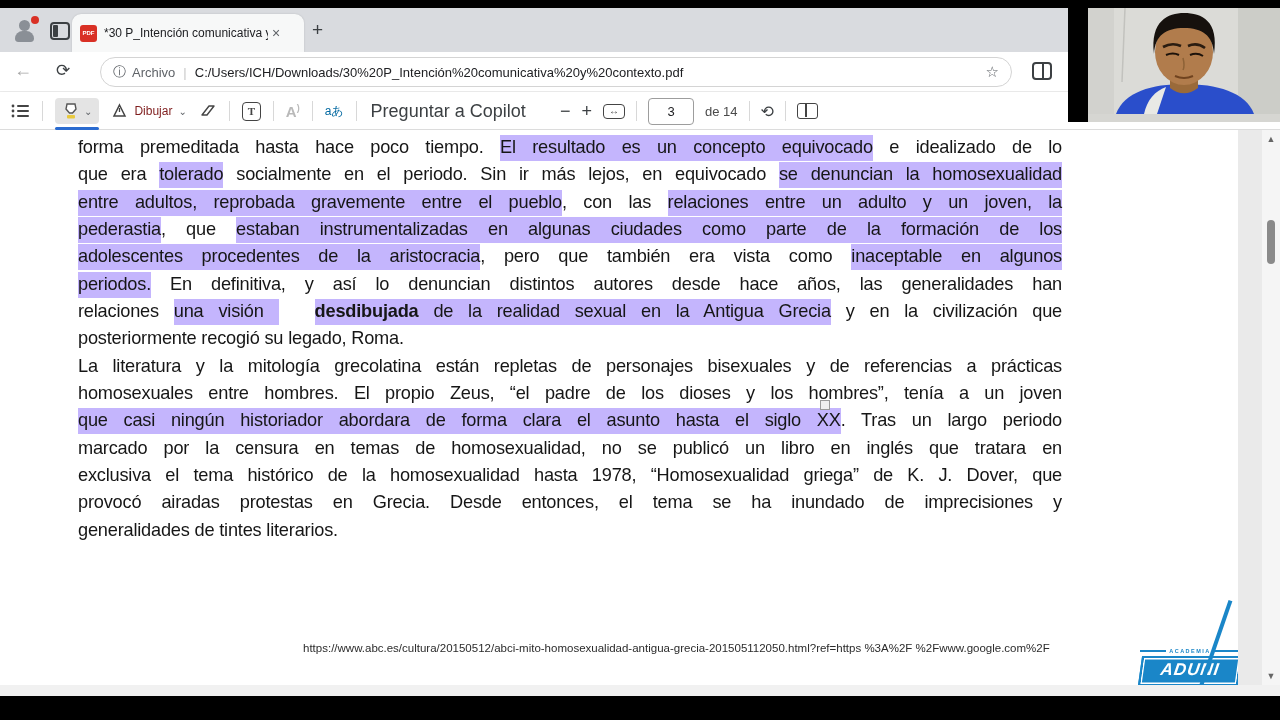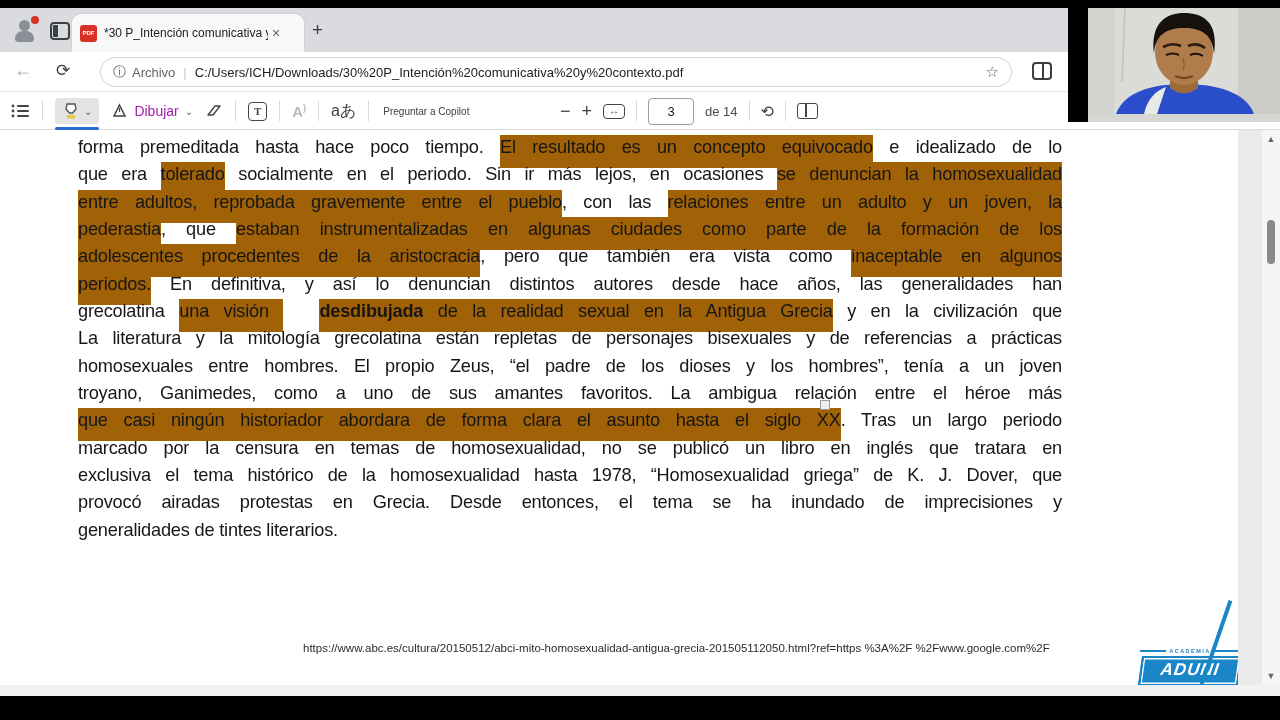--- a/index.html
+++ b/index.html
@@ -42,44 +42,44 @@
                  border-bottom:1px solid #dcdcdc; box-shadow:0 1px 3px rgba(0,0,0,.07); }
   .tb-left { position:absolute; left:10px; top:0; height:38px; display:flex; align-items:center; gap:12px; }
   .tb-right { position:absolute; left:560px; top:0; height:38px; display:flex; align-items:center; gap:11px; }
   .tb-div { width:1px; height:20px; background:#d8d8d8; }
   .tb-btn { display:flex; align-items:center; justify-content:center; color:#3c4043; }
   .hl-group { position:relative; display:flex; align-items:center; gap:4px; background:#e4e4e4; border-radius:4px;
               padding:4px 7px; }
   .hl-group::after { content:""; position:absolute; left:0; bottom:-6px; width:100%; height:3px; background:#2a6bd0; border-radius:2px; }
   .chev { font-size:10px; color:#5f6368; }
   .draw-group { display:flex; align-items:center; gap:6px; }
-  .tb-label { font-size:14px; color:#a21caf; }
+  .tb-label { font-size:12px; color:#7f1d1d; }
   .text-tool { width:19px; height:19px; border:1.6px solid #444; border-radius:4px; font-size:11px; font-weight:bold;
                display:flex; align-items:center; justify-content:center; color:#444; font-family:"Liberation Serif", serif; }
   .read-aloud { font-size:15px; color:#b9b9b9; font-weight:bold; }
   .read-aloud sup { font-size:9px; }
-  .translate { font-size:16px; color:#404040; }
-  .copilot-label { font-size:10px; color:#3c4043; margin-left:2px; }
+  .translate { font-size:12px; color:#0369a1; }
+  .copilot-label { font-size:18px; color:#3c4043; margin-left:2px; }
   .zoom-glyph { font-size:18px; color:#3c4043; }
   .fit-icon { width:22px; height:15px; border:1.6px solid #444; border-radius:4px; font-size:10px; color:#444;
               display:flex; align-items:center; justify-content:center; line-height:1; }
   .page-box { width:46px; height:27px; border:1px solid #9d9d9d; border-radius:4px; text-align:center; font-size:13px;
               color:#202124; background:#fff; }
   .page-total { font-size:13px; color:#4a4a4a; }
   .rotate-icon { font-size:16px; color:#3c4043; }
   .pages-icon { position:relative; width:21px; height:16px; border:1.6px solid #444; border-radius:3px; }
   .pages-icon::before { content:""; position:absolute; left:7px; top:0; width:1.6px; height:13px; background:#444; }
 
   
   .doc { position:absolute; top:130px; left:0; width:1280px; height:555px; background:#fff; }
   .doc-text { position:absolute; left:78px; top:4px; width:984px; font-size:18.2px; line-height:27.35px;
               color:#161616; letter-spacing:-0.2px; }
   .line { text-align:justify; text-align-last:justify; white-space:normal; }
   .line.end { text-align-last:left; }
-  .hl { background:#a16207; padding:2px 0 11px; box-decoration-break:clone; -webkit-box-decoration-break:clone; }
+  .hl { background:#c4b5fd; padding:2px 0 4px; box-decoration-break:clone; -webkit-box-decoration-break:clone; }
   .b { font-weight:bold;margin-left:36px; }
   .xxmark { position:relative; }
   .xxmark::after { content:""; position:absolute; left:3px; top:-8px; width:8px; height:8px;
                    border:1px solid #9a9a9a; background:#efefef; }
   .src-url { position:absolute; left:303px; top:512px; font-size:11.5px; color:#2b2b2b; letter-spacing:0; }
 
   
   .aduni { position:absolute; left:1140px; top:518px; width:100px; text-align:center; }
   .aduni-sub { font-size:5.5px; font-weight:bold; color:#1a86c8; letter-spacing:1.5px; display:flex; align-items:center; gap:3px; justify-content:center; }
   .aduni-sub::before, .aduni-sub::after { content:""; height:2px; background:#1a86c8; flex:1; }
@@ -191,29 +191,29 @@
       <span class="tb-div"></span>
       <span class="rotate-icon">⟲</span>
       <span class="tb-div"></span>
       <span class="pages-icon"></span>
     </div>
   </div>
 
   <div class="doc">
     <div class="doc-text">
         <div class="line"><span>forma premeditada hasta hace poco tiempo. </span><span class="hl">El resultado es un concepto equivocado</span><span> e idealizado de lo</span></div>
-        <div class="line"><span>que era </span><span class="hl">tolerado</span><span> socialmente en el periodo. Sin ir más lejos, en ocasiones </span><span class="hl">se denuncian la homosexualidad</span></div>
+        <div class="line"><span>que era </span><span class="hl">tolerado</span><span> socialmente en el periodo. Sin ir más lejos, en equivocado </span><span class="hl">se denuncian la homosexualidad</span></div>
         <div class="line"><span class="hl">entre adultos, reprobada gravemente entre el pueblo</span><span>, con las </span><span class="hl">relaciones entre un adulto y un joven, la</span></div>
         <div class="line"><span class="hl">pederastia</span><span>, que </span><span class="hl">estaban instrumentalizadas en algunas ciudades como parte de la formación de los</span></div>
         <div class="line"><span class="hl">adolescentes procedentes de la aristocracia</span><span>, pero que también era vista como </span><span class="hl">inaceptable en algunos</span></div>
         <div class="line"><span class="hl">periodos.</span><span> En definitiva, y así lo denuncian distintos autores desde hace años, las generalidades han</span></div>
-        <div class="line"><span>grecolatina </span><span class="hl">una visión </span><span class="hl b">desdibujada</span><span class="hl"> de la realidad sexual en la Antigua Grecia</span><span> y en la civilización que</span></div>
+        <div class="line"><span>relaciones </span><span class="hl">una visión </span><span class="hl b">desdibujada</span><span class="hl"> de la realidad sexual en la Antigua Grecia</span><span> y en la civilización que</span></div>
+        <div class="line end"><span>posteriormente recogió su legado, Roma.</span></div>
         <div class="line"><span>La literatura y la mitología grecolatina están repletas de personajes bisexuales y de referencias a prácticas</span></div>
         <div class="line"><span>homosexuales entre hombres. El propio Zeus, “el padre de los dioses y los hombres”, tenía a un joven</span></div>
-        <div class="line"><span>troyano, Ganimedes, como a uno de sus amantes favoritos. La ambigua relación entre el héroe más</span></div>
         <div class="line"><span class="hl">que casi ningún historiador abordara de forma clara el asunto hasta el siglo </span><span class="hl xxmark">XX</span><span>. Tras un largo periodo</span></div>
         <div class="line"><span>marcado por la censura en temas de homosexualidad, no se publicó un libro en inglés que tratara en</span></div>
         <div class="line"><span>exclusiva el tema histórico de la homosexualidad hasta 1978, “Homosexualidad griega” de K. J. Dover, que</span></div>
         <div class="line"><span>provocó airadas protestas en Grecia. Desde entonces, el tema se ha inundado de imprecisiones y</span></div>
         <div class="line end"><span>generalidades de tintes literarios.</span></div>
       </div>
     <div class="src-url">https://www.abc.es/cultura/20150512/abci-mito-homosexualidad-antigua-grecia-201505112050.html?ref=https %3A%2F %2Fwww.google.com%2F</div>
 
     <div class="aduni">
       <div class="aduni-sub">ACADEMIA</div>

